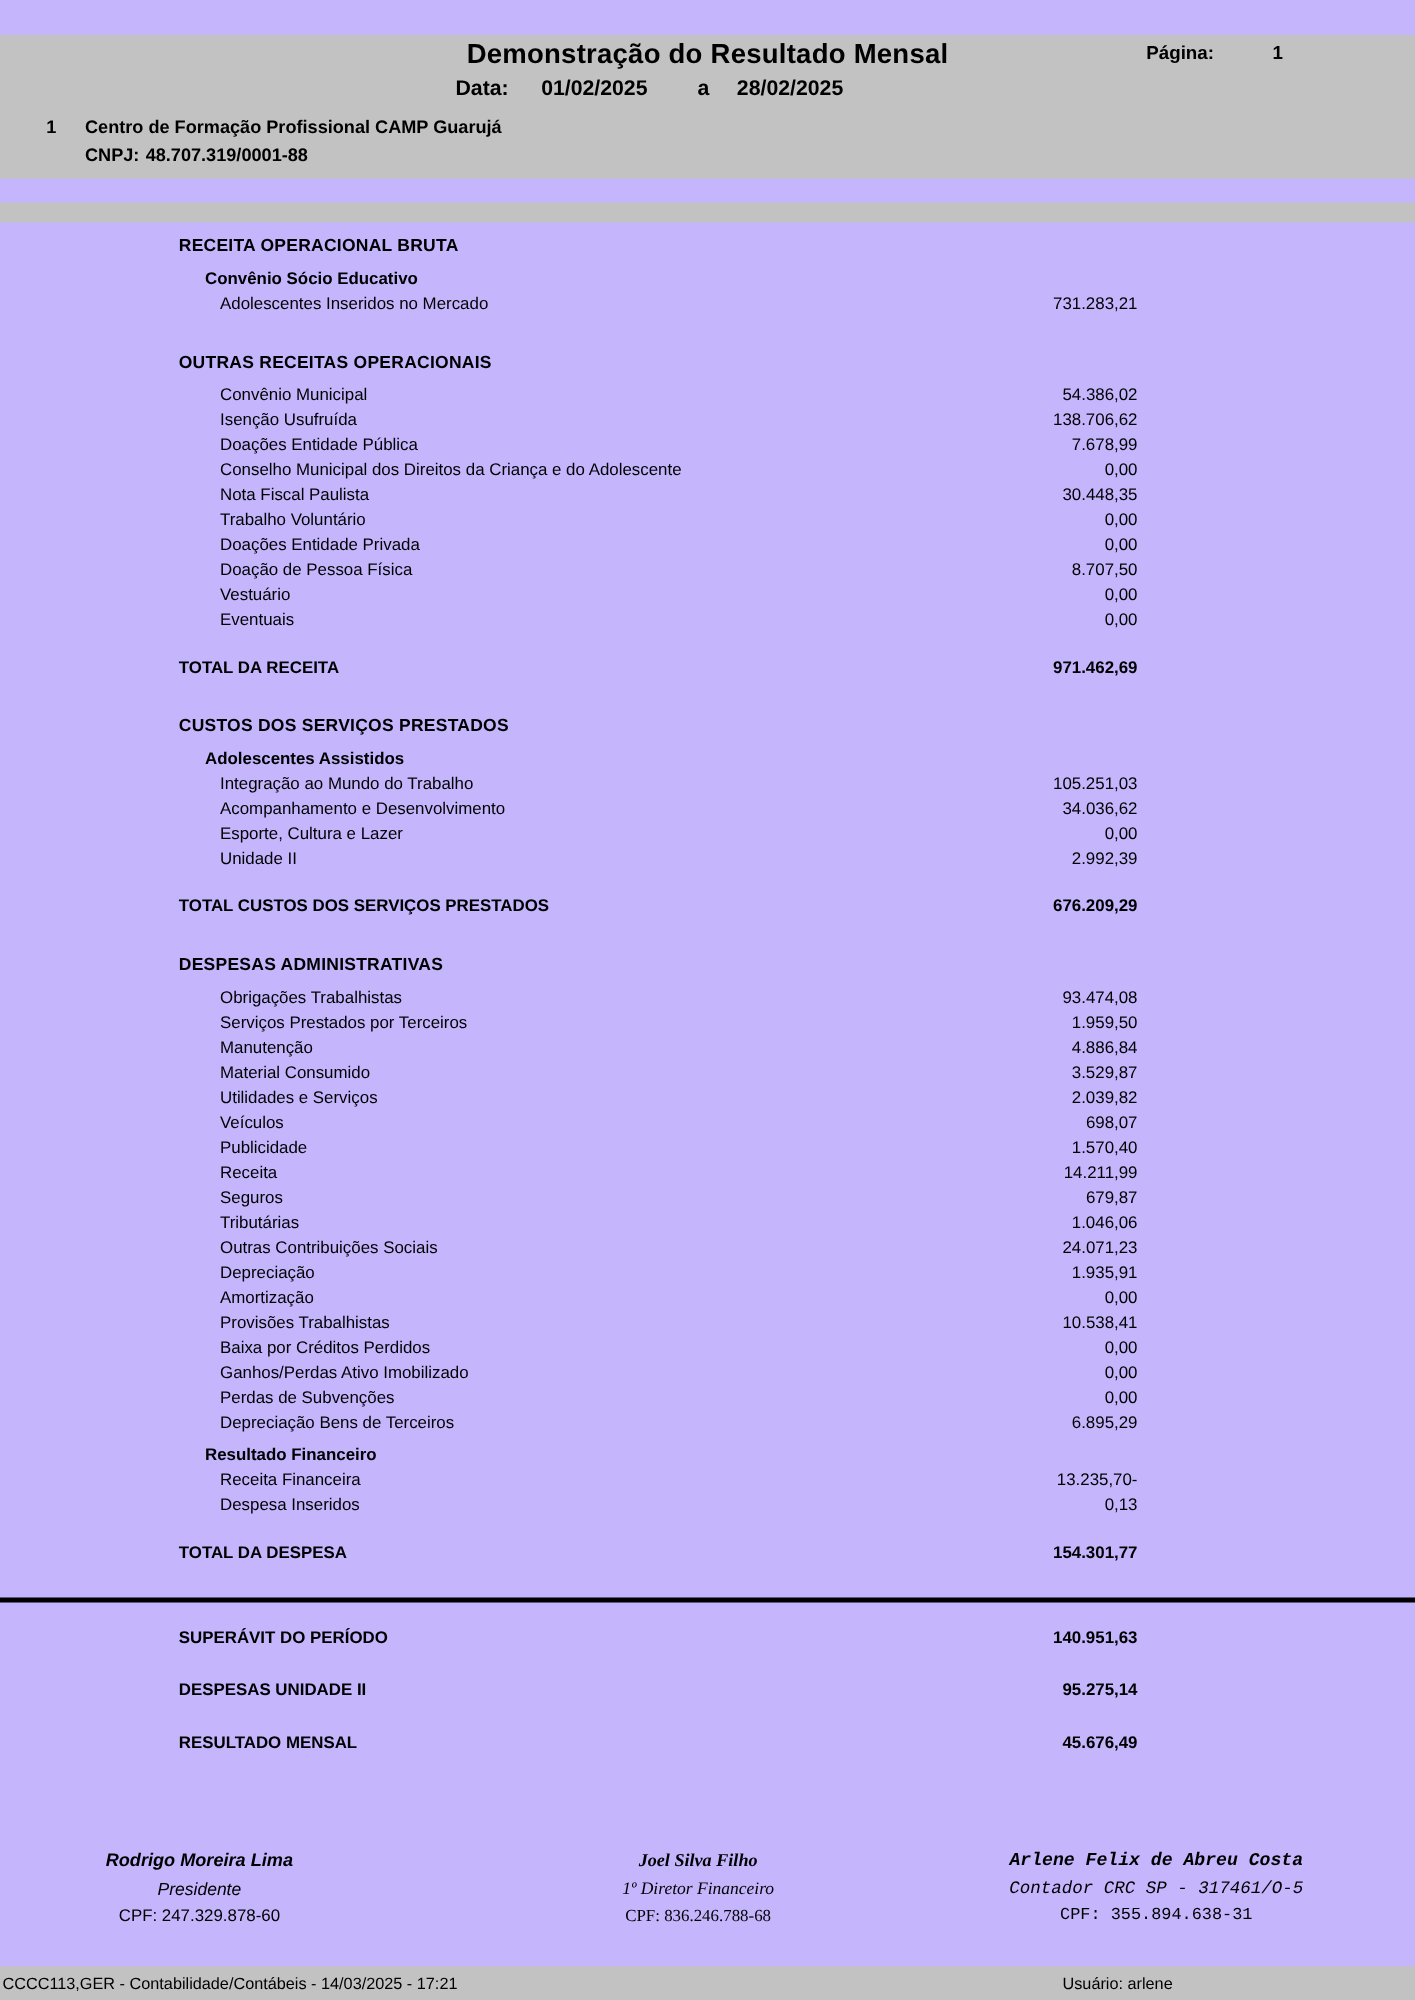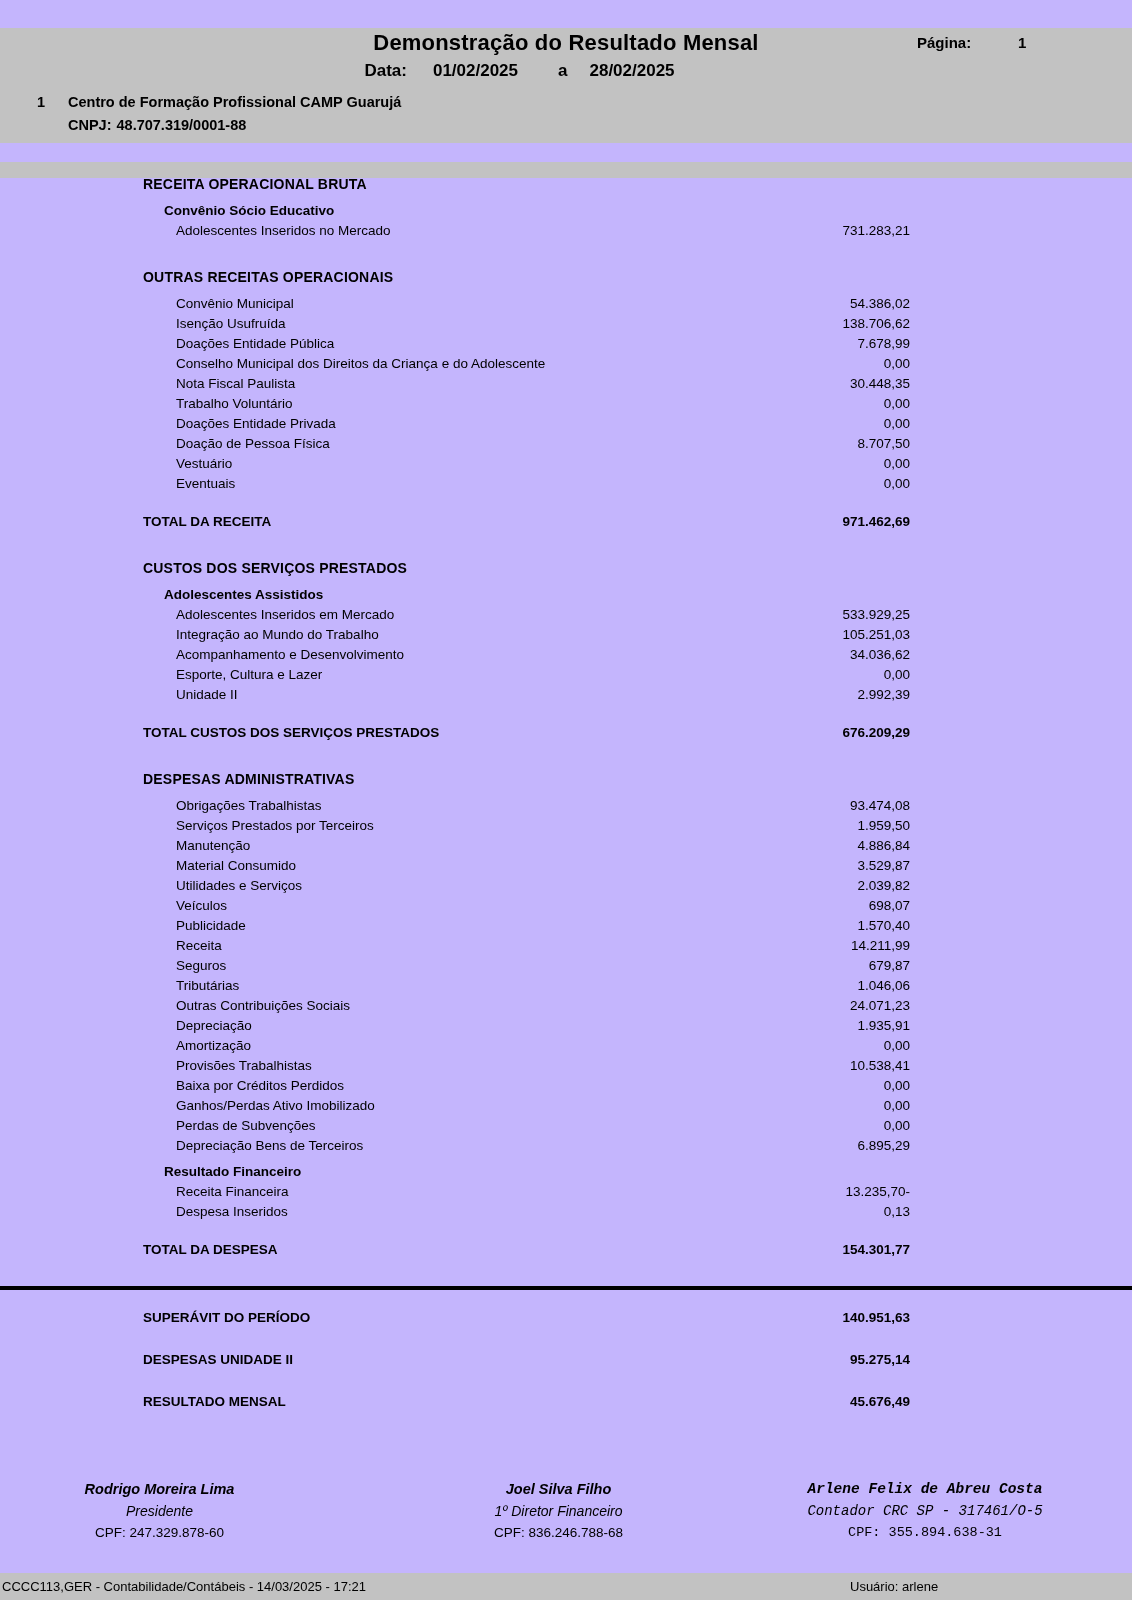--- a/index.html
+++ b/index.html
@@ -20,41 +20,41 @@
               font-size:17px; font-weight:bold; }
   .dateline .d-start { margin-left:26px; }
   .dateline .d-conn  { margin-left:40px; }
   .dateline .d-end   { margin-left:22px; }
   .company-num  { position:absolute; top:94px; left:37px; font-size:14.5px; font-weight:bold; }
   .company-name { position:absolute; top:94px; left:68px; font-size:14.5px; font-weight:bold; }
   .cnpj-row { position:absolute; top:117px; left:68px; font-size:14.5px; font-weight:bold; }
   .cnpj-row .cnpj-value { margin-left:5px; }
 
   
-  .blocks { position:absolute; top:166px; left:0; width:1132px; }
+  .blocks { position:absolute; top:178px; left:0; width:1132px; }
   .block { position:relative; min-height:20px; line-height:20px; font-size:13.5px; }
   .block .val { position:absolute; right:222px; top:0; white-space:nowrap; }
   .b-section { margin-top:26px; margin-bottom:6px; }
   .blocks .b-section:first-child { margin-top:8px; }
   .b-section .lbl { margin-left:143px; font-weight:bold; font-size:14px; letter-spacing:0.2px; }
   .b-subheading { margin-top:6px; }
   .b-subheading .lbl { margin-left:164px; font-weight:bold; }
   .b-item .lbl { margin-left:176px; }
   .b-total { margin-top:18px; font-weight:bold; }
   .b-total .lbl { margin-left:143px; }
   .b-grand { margin-top:22px; font-weight:bold; }
   .b-grand .lbl { margin-left:143px; }
   .b-rule { margin-top:26px; height:4px; min-height:4px; background:#000; }
   .b-rule + .b-grand { margin-top:18px; }
 
   
   .signatures { position:absolute; top:1479px; left:0; width:1132px; }
   .sig { position:absolute; text-align:center; line-height:21.5px; }
   .sig-1 { left:37px;  width:245px; }
-  .sig-2 { left:436px; width:245px; }
+  .sig-2 { left:436px; width:245px;font-family:Liberation Serif, serif; }
   .sig-3 { left:790px; width:270px;font-family:Liberation Mono, monospace; }
   .sig .name { font-size:14.5px; font-weight:bold; font-style:italic; }
   .sig .role { font-size:14px; font-style:italic; }
   .sig .cpf  { font-size:13.5px; }
 
   
   .footerbar { position:absolute; left:0; bottom:0; width:1132px; height:27px;
                background:var(--band-gray,#c2c2c2); font-size:13px; line-height:27px; }
   .f-left { position:absolute; left:2px; top:0; }
   .f-user { position:absolute; left:850px; top:0; }
@@ -92,21 +92,20 @@
       <div class="block b-item"><span class="lbl">Conselho Municipal dos Direitos da Criança e do Adolescente</span><span class="val">0,00</span></div>
       <div class="block b-item"><span class="lbl">Nota Fiscal Paulista</span><span class="val">30.448,35</span></div>
       <div class="block b-item"><span class="lbl">Trabalho Voluntário</span><span class="val">0,00</span></div>
       <div class="block b-item"><span class="lbl">Doações Entidade Privada</span><span class="val">0,00</span></div>
       <div class="block b-item"><span class="lbl">Doação de Pessoa Física</span><span class="val">8.707,50</span></div>
       <div class="block b-item"><span class="lbl">Vestuário</span><span class="val">0,00</span></div>
       <div class="block b-item"><span class="lbl">Eventuais</span><span class="val">0,00</span></div>
       <div class="block b-total"><span class="lbl">TOTAL DA RECEITA</span><span class="val">971.462,69</span></div>
       <div class="block b-section"><span class="lbl">CUSTOS DOS SERVIÇOS PRESTADOS</span></div>
       <div class="block b-subheading"><span class="lbl">Adolescentes Assistidos</span></div>
-      <div class="block b-item"><span class="lbl">Adolescentes Inseridos em Mercado</span><span class="val">533.929,25</span></div>
       <div class="block b-item"><span class="lbl">Integração ao Mundo do Trabalho</span><span class="val">105.251,03</span></div>
       <div class="block b-item"><span class="lbl">Acompanhamento e Desenvolvimento</span><span class="val">34.036,62</span></div>
       <div class="block b-item"><span class="lbl">Esporte, Cultura e Lazer</span><span class="val">0,00</span></div>
       <div class="block b-item"><span class="lbl">Unidade II</span><span class="val">2.992,39</span></div>
       <div class="block b-total"><span class="lbl">TOTAL CUSTOS DOS SERVIÇOS PRESTADOS</span><span class="val">676.209,29</span></div>
       <div class="block b-section"><span class="lbl">DESPESAS ADMINISTRATIVAS</span></div>
       <div class="block b-item"><span class="lbl">Obrigações Trabalhistas</span><span class="val">93.474,08</span></div>
       <div class="block b-item"><span class="lbl">Serviços Prestados por Terceiros</span><span class="val">1.959,50</span></div>
       <div class="block b-item"><span class="lbl">Manutenção</span><span class="val">4.886,84</span></div>
       <div class="block b-item"><span class="lbl">Material Consumido</span><span class="val">3.529,87</span></div>

